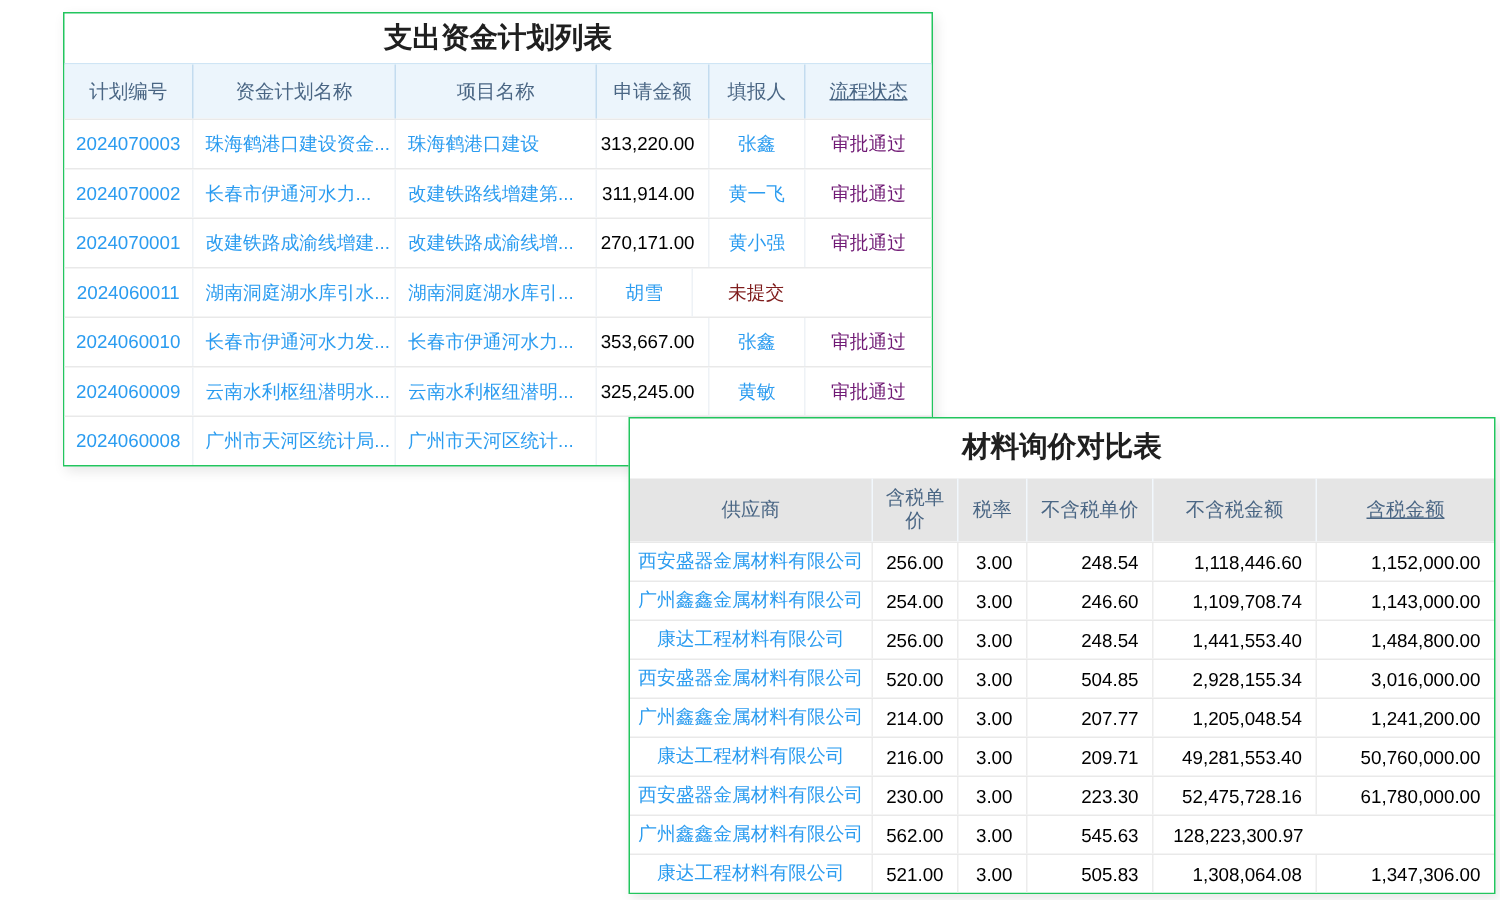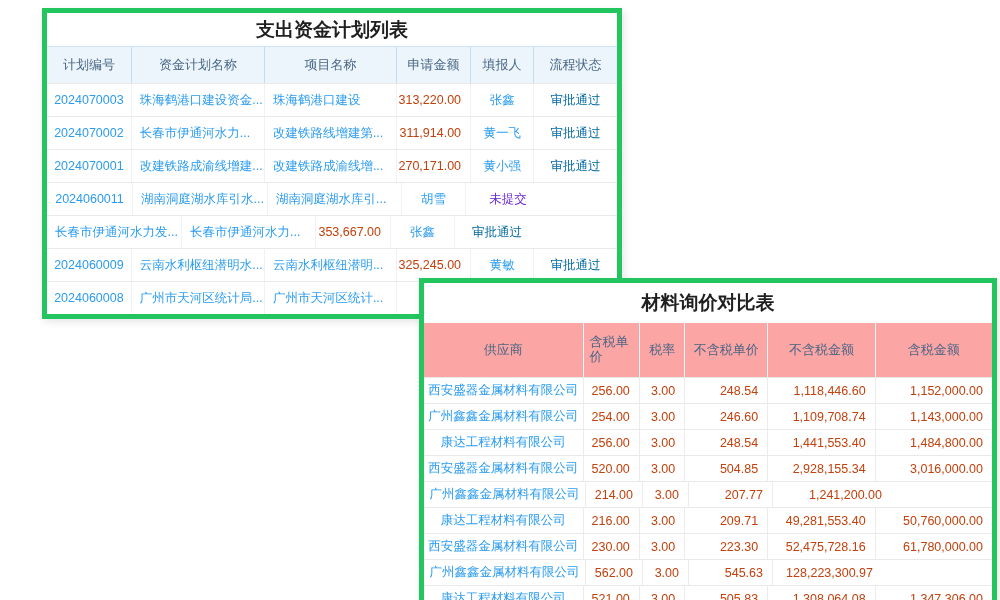--- a/index.html
+++ b/index.html
@@ -1,53 +1,53 @@
 <!DOCTYPE html>
 <html><head>
 <meta charset="utf-8">
 <style>
   * { margin:0; padding:0; box-sizing:border-box; }
   html,body { width:1000px; height:600px; background:#ffffff; overflow:hidden;
     font-family:"Liberation Sans","DejaVu Sans",sans-serif; }
-  .panel { position:absolute; background:#ffffff; border:5px solid #22c55e;
+  .panel { position:absolute; background:#ffffff; border:1px solid #22c55e;
     box-shadow:2px 3px 8px rgba(0,0,0,0.10); }
   #fund-panel { left:42px; top:8px; width:580px; }
   #inquiry-panel { left:419px; top:278px; width:578px; z-index:10; }
   .panel-title { text-align:center; font-weight:bold; color:#1f1f1f; }
   #fund-panel .panel-title { height:34px; line-height:34px; font-size:19px;
     border-bottom:1px solid #cfe5f5; }
   #inquiry-panel .panel-title { height:40px; line-height:40px; font-size:19px; }
 
   .hrow { display:flex; align-items:center; }
   #fund-panel .hrow { height:36px; background:#ecf5fc; }
-  #inquiry-panel .hrow { height:54px; background:#fca5a5; }
-  .hcell { color:#4a6684; font-size:13px; text-align:left; line-height:1.15;
+  #inquiry-panel .hrow { height:42px; background:#e5e5e5; }
+  .hcell { color:#4a6684; font-size:13px; text-align:center; line-height:1.15;
     display:flex; align-items:center; justify-content:center; height:100%; }
   #fund-panel .hcell { border-right:1px solid #c3dcef; }
   #inquiry-panel .hcell { border-right:1px solid #f2f8fd; padding:0 6px; }
-  .hcell:last-child { border-right:none !important; }
+  .hcell:last-child { border-right:none !important;text-decoration:underline; }
 
   .trow { display:flex; align-items:center; border-top:1px solid #e9e9e9; background:#fff; }
   #fund-panel .trow { height:33px; }
   #fund-panel .trow:first-of-type { border-top:none; }
   #inquiry-panel .trow { height:26px; }
   .tcell { font-size:12.5px; height:100%; display:flex; align-items:center;
     overflow:hidden; white-space:nowrap; }
   #fund-panel .tcell { border-right:1px solid #eef2f6; }
   #inquiry-panel .tcell { border-right:1px solid #ececec; }
   .tcell:last-child { border-right:none !important; }
 
   .center { justify-content:center; text-align:center; }
   .right  { justify-content:flex-end; padding-right:9px; }
   .link   { color:#2b9cf0; }
-  .dark   { color:#c2410c; }
+  .dark   { color:#000000; }
   .trunc  { display:block; line-height:33px; text-overflow:ellipsis; padding:0 8px;
     text-align:center; }
-  .st-approved { color:#0369a1; }
-  .st-unsubmitted { color:#6d28d9; }
+  .st-approved { color:#701a75; }
+  .st-unsubmitted { color:#7f1d1d; }
 
   
   .f1{width:86px;} .f2{width:135px;} .f3{width:134px;} .f4{width:75px;}
   .f5{width:64px;} .f6{width:84px;}
   
   .q1{width:162px;} .q2{width:57px;} .q3{width:46px;} .q4{width:84px;}
   .q5{width:109px;} .q6{width:118px;}
 </style>
 </head>
 <body>
@@ -109,20 +109,21 @@
         <span class="trunc">湖南洞庭湖水库引水...</span>
       </div>
     <div class="tcell f3 link">
         <span class="trunc">湖南洞庭湖水库引...</span>
       </div>
     <div class="tcell f5 center link">胡雪</div>
     <div class="tcell f6 center st-unsubmitted">未提交</div>
   </div>
 
   <div class="trow">
+    <div class="tcell f1 center link">2024060010</div>
     <div class="tcell f2 link">
         <span class="trunc">长春市伊通河水力发...</span>
       </div>
     <div class="tcell f3 link">
         <span class="trunc">长春市伊通河水力...</span>
       </div>
     <div class="tcell f4 right dark">353,667.00</div>
     <div class="tcell f5 center link">张鑫</div>
     <div class="tcell f6 center st-approved">审批通过</div>
   </div>
@@ -200,20 +201,21 @@
     <div class="tcell q4 right dark">504.85</div>
     <div class="tcell q5 right dark">2,928,155.34</div>
     <div class="tcell q6 right dark">3,016,000.00</div>
   </div>
 
   <div class="trow">
     <div class="tcell q1 center link">广州鑫鑫金属材料有限公司</div>
     <div class="tcell q2 right dark">214.00</div>
     <div class="tcell q3 right dark">3.00</div>
     <div class="tcell q4 right dark">207.77</div>
+    <div class="tcell q5 right dark">1,205,048.54</div>
     <div class="tcell q6 right dark">1,241,200.00</div>
   </div>
 
   <div class="trow">
     <div class="tcell q1 center link">康达工程材料有限公司</div>
     <div class="tcell q2 right dark">216.00</div>
     <div class="tcell q3 right dark">3.00</div>
     <div class="tcell q4 right dark">209.71</div>
     <div class="tcell q5 right dark">49,281,553.40</div>
     <div class="tcell q6 right dark">50,760,000.00</div>

